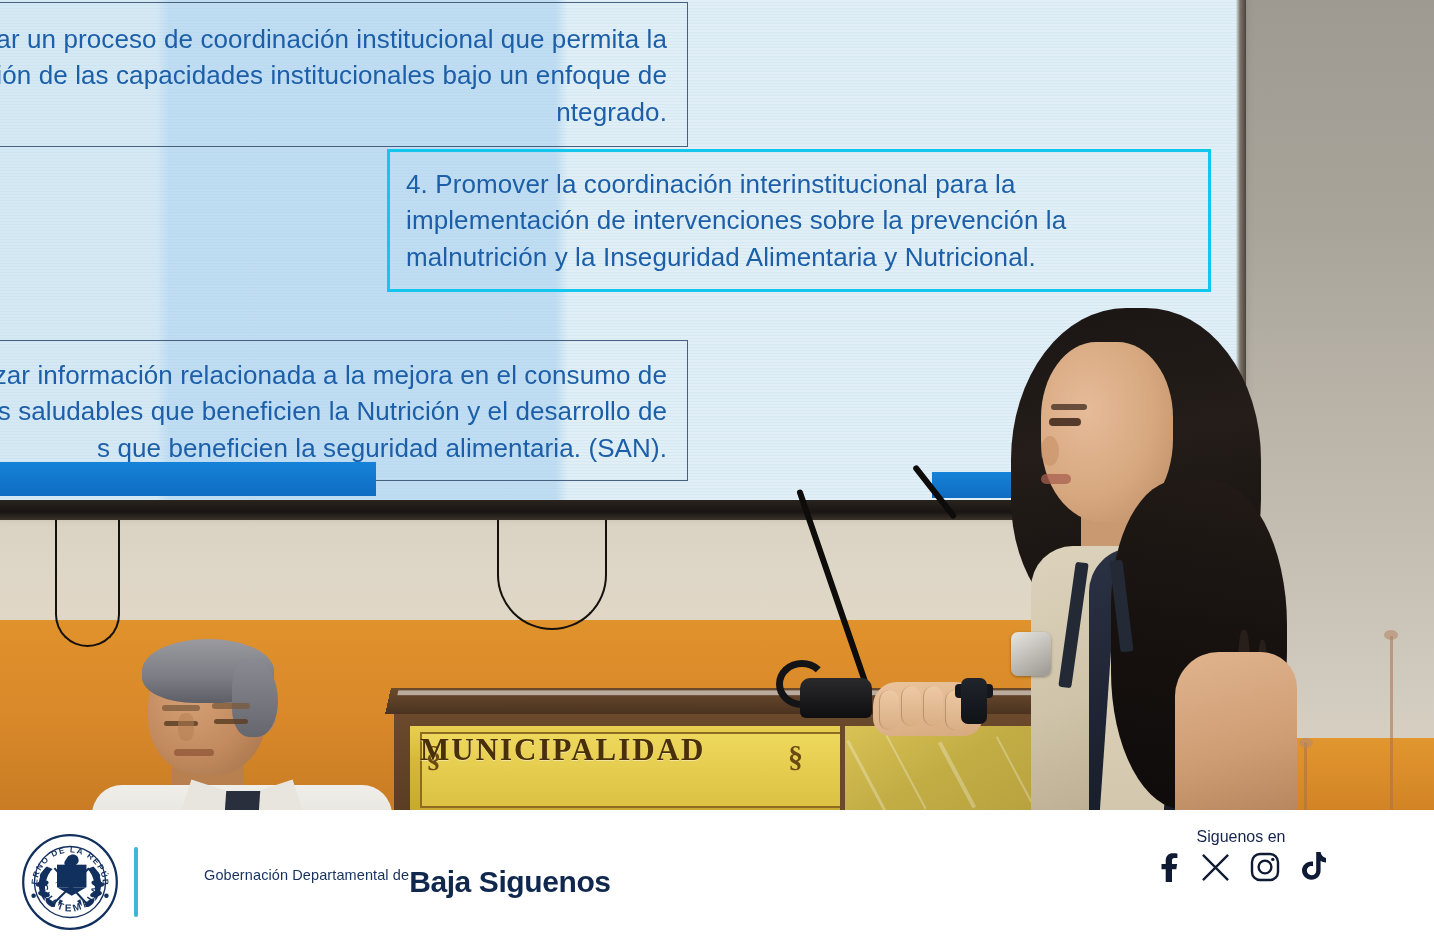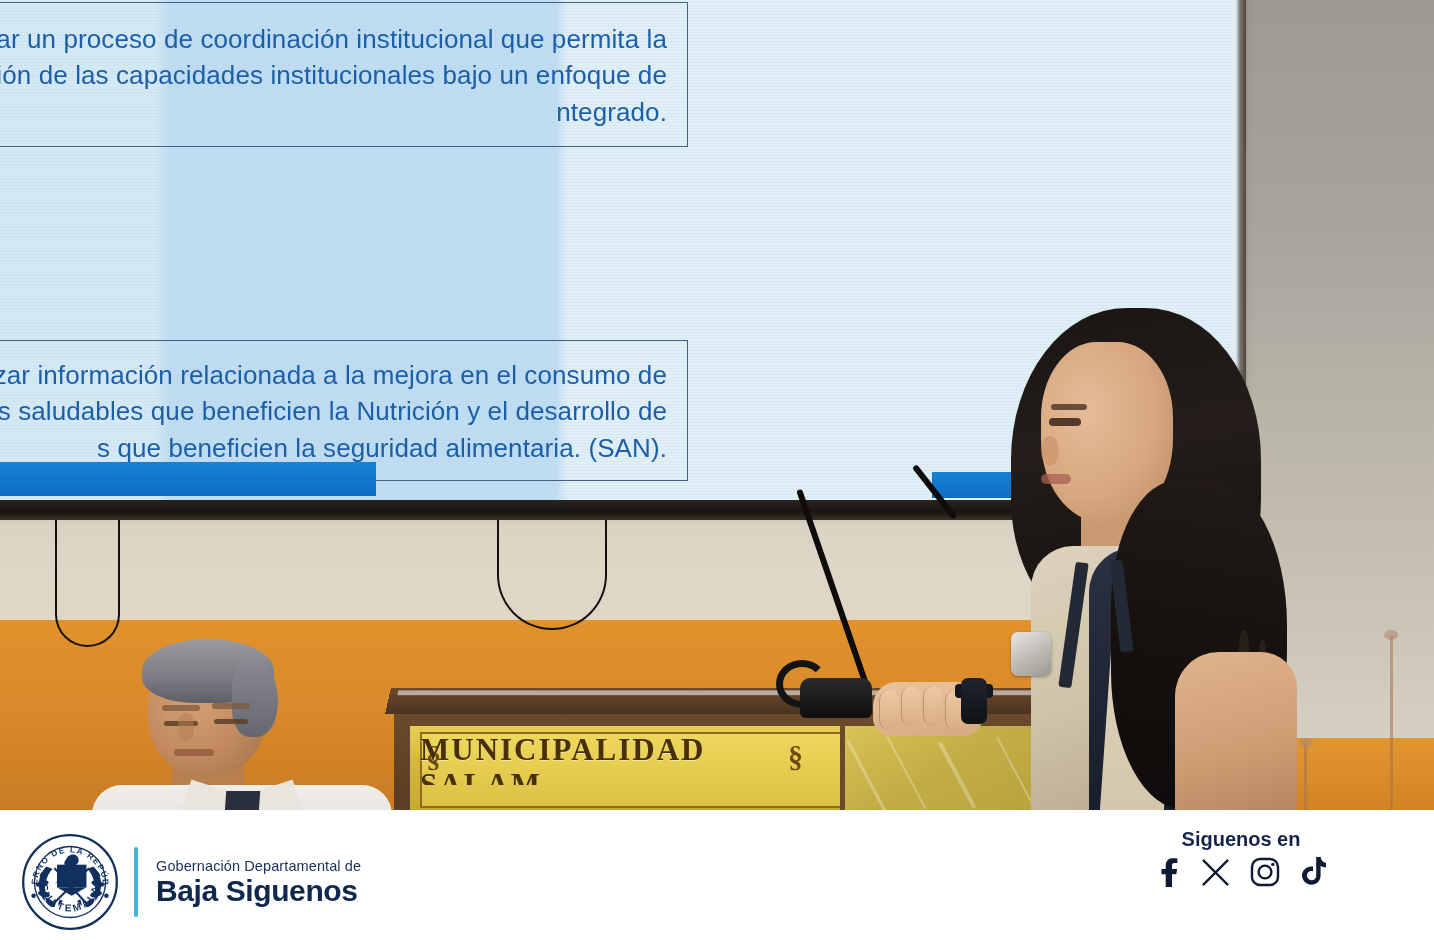--- a/index.html
+++ b/index.html
@@ -204,29 +204,29 @@
 
   
   .footer { position:absolute; left:0; top:810px; width:1434px; height:130px;
     background:#ffffff; }
 
   .brand { position:absolute; left:18px; top:20px; display:flex;
     align-items:center; gap:0px; }
   .emblem { width:104px; height:104px; flex:0 0 auto; }
   .brand-divider { width:4px; height:70px; margin:0 18px 0 12px;
     background:#3fb6d8; border-radius:2px; }
-  .brand-text { display:flex; flex-direction:column; justify-content:center; }
+  .brand-text { display:flex; flex-direction:row; justify-content:center;margin-left:48px; }
   .brand-line1 { font-size:14.5px; color:#17305c; letter-spacing:.1px;
     margin-bottom:2px; }
   .brand-line2 { font-size:30px; font-weight:bold; color:#10274e;
     letter-spacing:-0.4px; line-height:1.02; }
 
   .social { position:absolute; right:38px; top:18px; width:310px;
     display:flex; flex-direction:column; align-items:center; }
-  .social-title { font-size:20px; color:#15254a; margin-bottom:6px;font-weight:bold; }
+  .social-title { font-size:16px; color:#15254a; margin-bottom:6px; }
   .social-icons { display:flex; gap:20px; align-items:center; margin-bottom:6px; }
   .social-icons svg { display:block; }
   .site-url { font-size:20.5px; color:#15254a; letter-spacing:-0.2px; }
 </style>
 </head>
 <body>
 
 <div class="page">
 
   <div class="photo">
@@ -248,20 +248,25 @@
     <div class="screen">
       <div class="scanlines"></div>
       <div class="screen-tint"></div>
 
       <div class="tb tb1">
         <span class="ln">rollar un proceso de coordinación institucional que permita la</span>
         <span class="ln">ción de las capacidades institucionales bajo un enfoque de</span>
         <span class="ln">ntegrado.</span>
       </div>
 
+      <div class="tb tb2">
+        <span class="ln">4.   Promover   la   coordinación   interinstitucional   para   la</span>
+        <span class="ln">implementación  de  intervenciones  sobre  la  prevención  la</span>
+        <span class="ln">malnutrición y la Inseguridad Alimentaria y Nutricional.</span>
+      </div>
 
       <div class="tb tb3">
         <span class="ln">alizar información relacionada a la mejora en el consumo de</span>
         <span class="ln">s saludables que beneficien la Nutrición y el desarrollo de</span>
         <span class="ln">s que beneficien la seguridad alimentaria. (SAN).</span>
       </div>
 
       <div class="screen-blue-1"></div>
       <div class="screen-blue-2"></div>
     </div>
@@ -297,21 +302,20 @@
         <div class="glass-streak" style="left:110px; top:12px; width:4px; height:74px;"></div>
         <div class="glass-streak" style="left:170px; top:6px; width:2px; height:82px;"></div>
         <div class="glass-streak" style="left:220px; top:14px; width:3px; height:70px;"></div>
       </div>
 
       <div class="orn" style="left:38px; top:52px;">§</div>
       <div class="orn" style="left:400px; top:52px;">§</div>
 
       <div class="podium-sign-text">
         <div>MUNICIPALIDAD</div>
-        <div style="margin-top:3px; overflow:hidden; height:16px;">SALAM</div>
       </div>
 
       <div class="podium-top">
         <div class="podium-top-hi"></div>
       </div>
       <div class="podium-side"></div>
     </div>
 
     <div class="mic-stem" style="left:866px; top:478px; width:6px; height:215px;
          transform:rotate(-19deg); transform-origin:bottom center;"></div>

